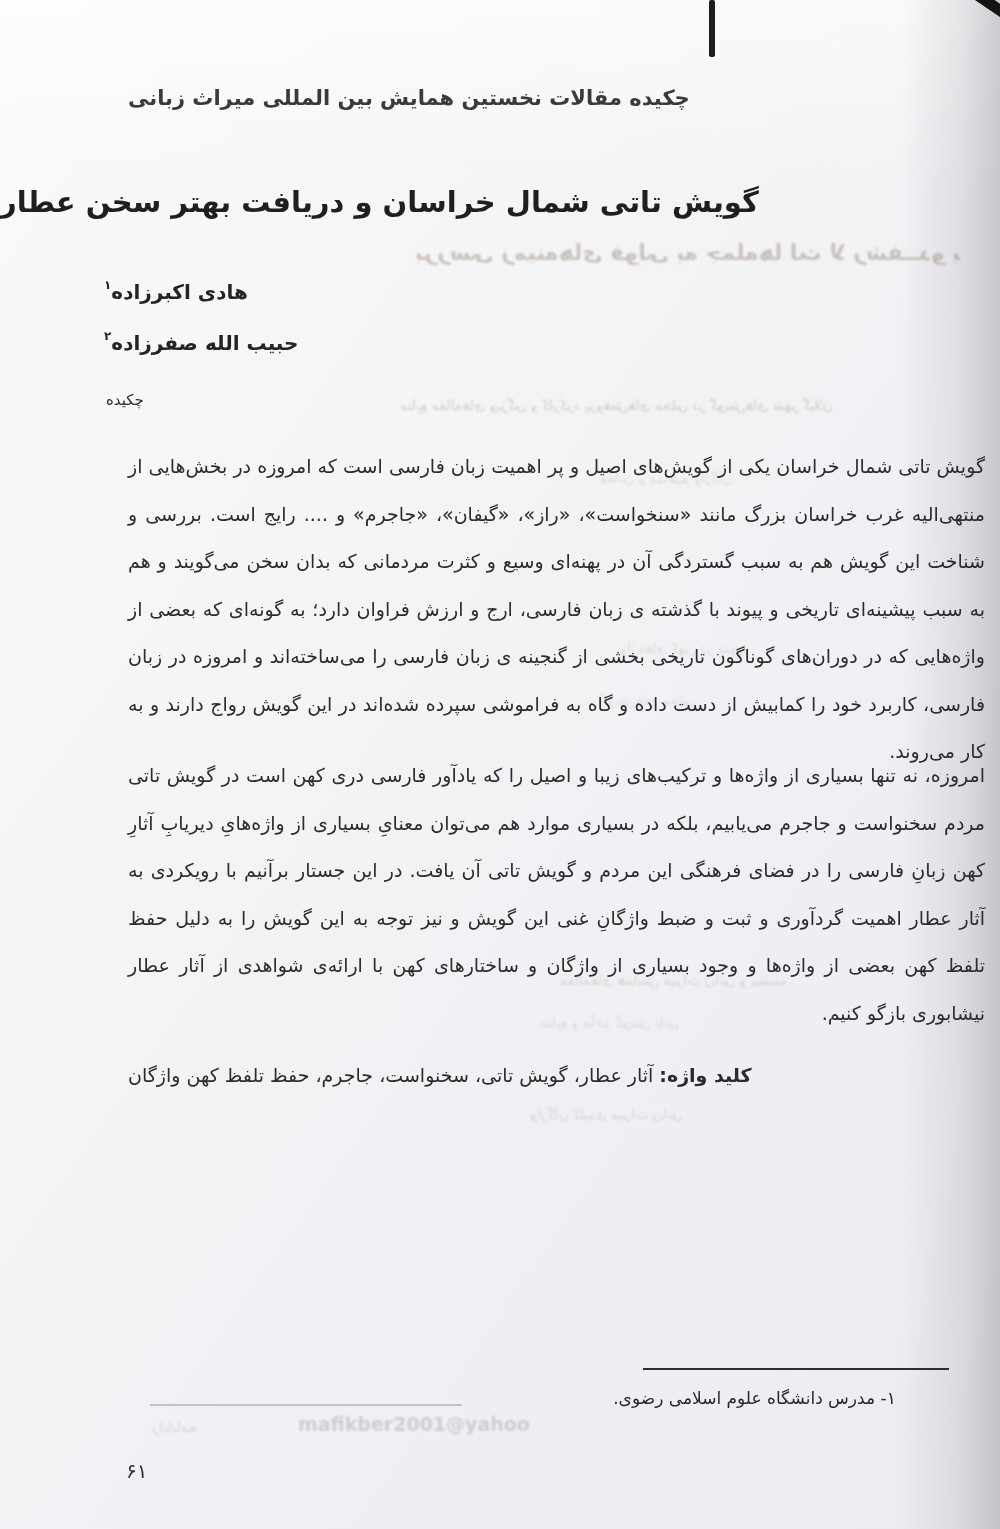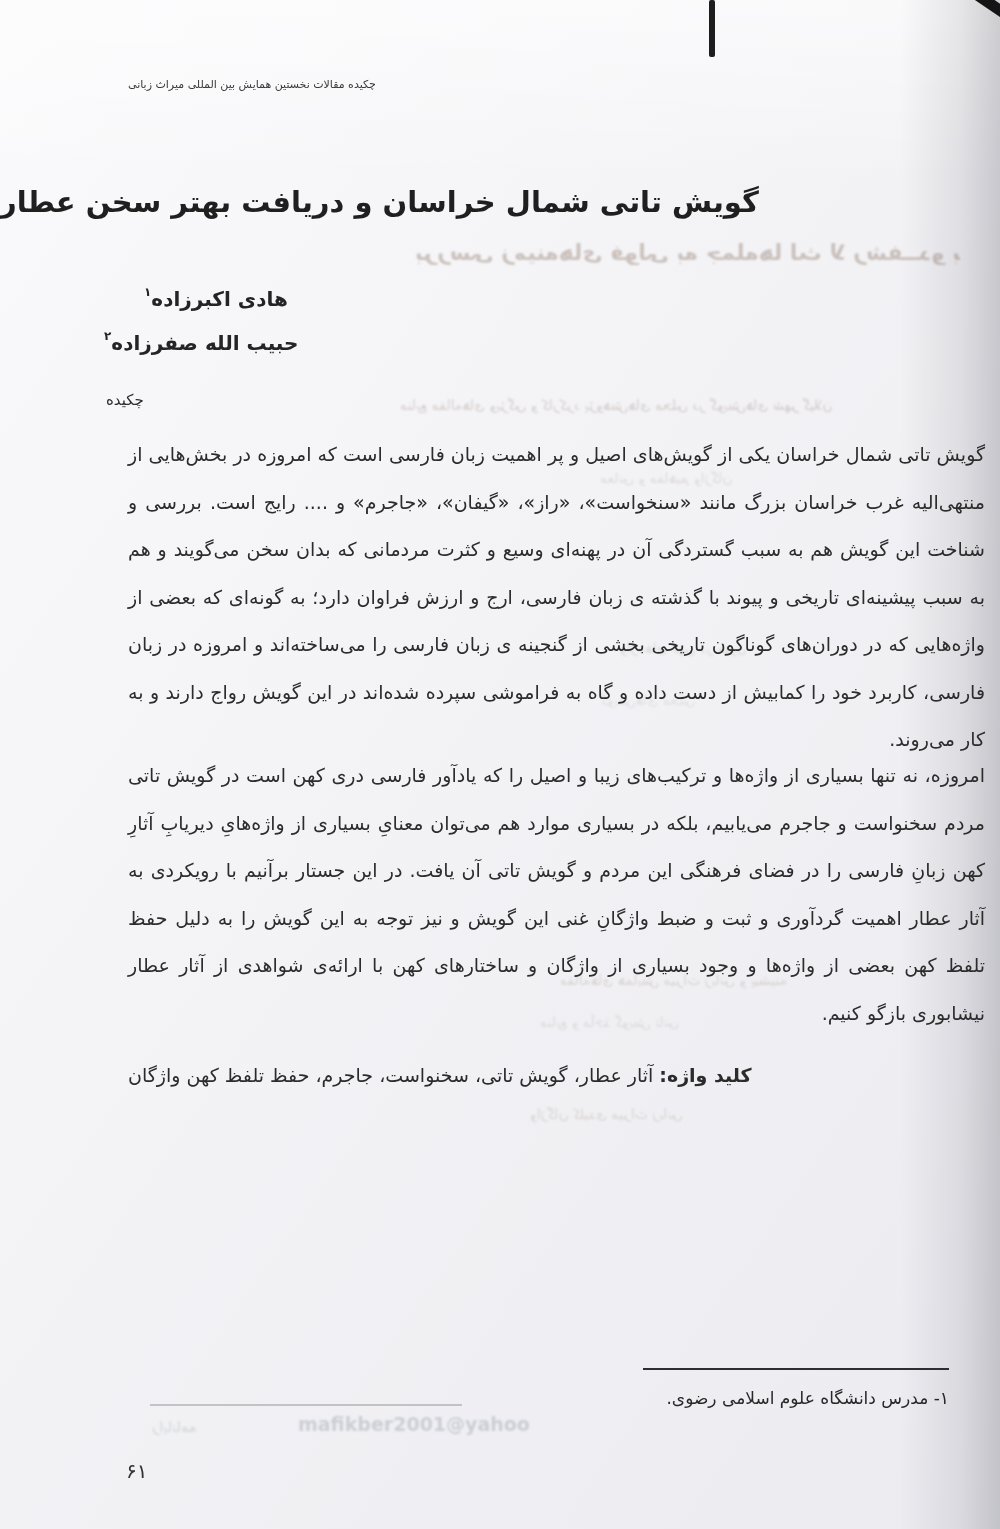--- a/index.html
+++ b/index.html
@@ -6,39 +6,39 @@
   .page{
     position:relative; width:1000px; height:1529px; margin:0 auto; overflow:hidden;
     font-family:"DejaVu Sans", sans-serif; color:#2b2b2b;
     background:
       linear-gradient(to right, rgba(0,0,0,0) 90%, rgba(60,60,72,.10) 96%, rgba(50,50,62,.22) 100%),
       linear-gradient(to bottom, rgba(255,255,255,.55) 0%, rgba(255,255,255,0) 12%),
       linear-gradient(125deg, #fafafc 0%, #f3f3f6 45%, #ebebf0 100%);
   }
   .fa{direction:rtl; unicode-bidi:embed;}
 
-  .running-head{position:absolute; top:78px; left:128px; font-size:11px; color:#3a3a3a;}
+  .running-head{position:absolute; top:86px; left:128px; font-size:21px; color:#3a3a3a;font-weight:bold;}
   .article-title{position:absolute; top:166px; left:0; width:1000px; text-align:left;
                  font-size:29px; font-weight:bold; color:#1f1f1f; letter-spacing:.2px;}
   .author{position:absolute; left:104px; font-size:20px; font-weight:bold; color:#242424;}
-  .author-1{top:287px;margin-left:40px;} .author-2{top:331px;}
+  .author-1{top:280px;} .author-2{top:331px;}
   .author sup{font-size:12px; font-weight:bold; position:relative; top:-2px;}
   .abstract-heading{position:absolute; top:391px; left:106px; font-size:15px; font-weight:normal;}
 
   .body-par{position:absolute; left:128px; width:857px; font-size:19px; line-height:47.5px;
             text-align:justify; color:#2c2c2c;}
-  .par-1{top:412px;} .par-2{top:733px;}
+  .par-1{top:424px;} .par-2{top:733px;}
 
   .keywords{position:absolute; top:1052px; left:128px; width:857px;
             font-size:19px; line-height:47.5px; text-align:left;}
   .keywords b{font-weight:bold;}
 
   .footnote-rule{position:absolute; top:1368px; left:643px; width:306px; height:2px; background:#2e2e2e;}
   .footnotes{position:absolute; top:1381px; left:560px; width:389px; font-size:17px;
-             line-height:35px; text-align:right; color:#272727;}
+             line-height:35px; text-align:center; color:#272727;}
   .page-number{position:absolute; top:1459px; left:126px; font-size:20px; color:#333;}
 
   
   .scan-mark-top{position:absolute; top:0; left:709px; width:6px; height:57px; background:#1d1d1d; border-radius:2px;}
   .scan-mark-corner{position:absolute; top:-6px; left:958px; width:52px; height:11px; background:#141414;
                     transform:rotate(34deg); border-radius:3px;}
 
   .bleed{position:absolute; color:#8d7565; filter:blur(1.3px); pointer-events:none; white-space:nowrap; overflow:hidden;}
   .mirror{transform:scaleX(-1);}
   .b-title-echo{top:240px; left:415px; width:545px; font-size:22px; font-weight:bold; opacity:.40;}

